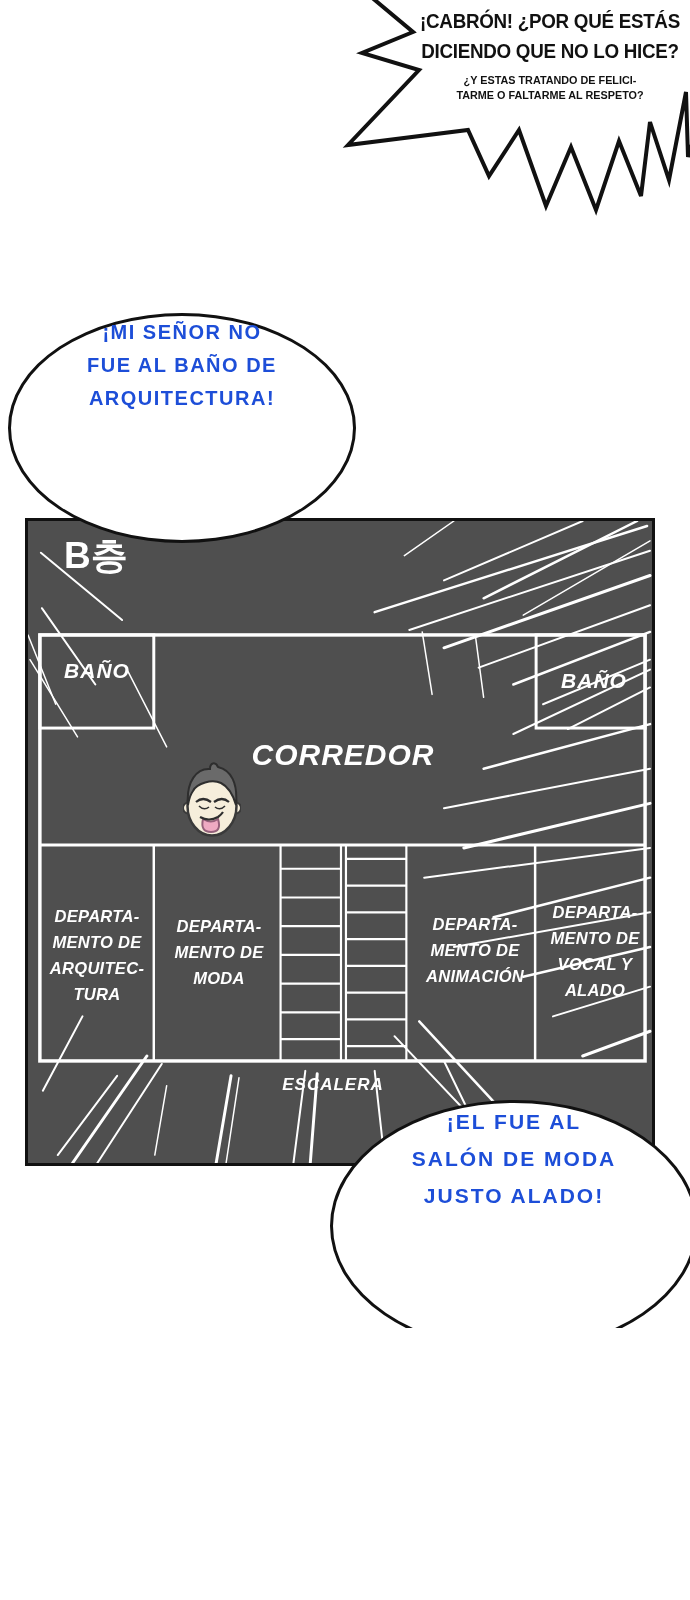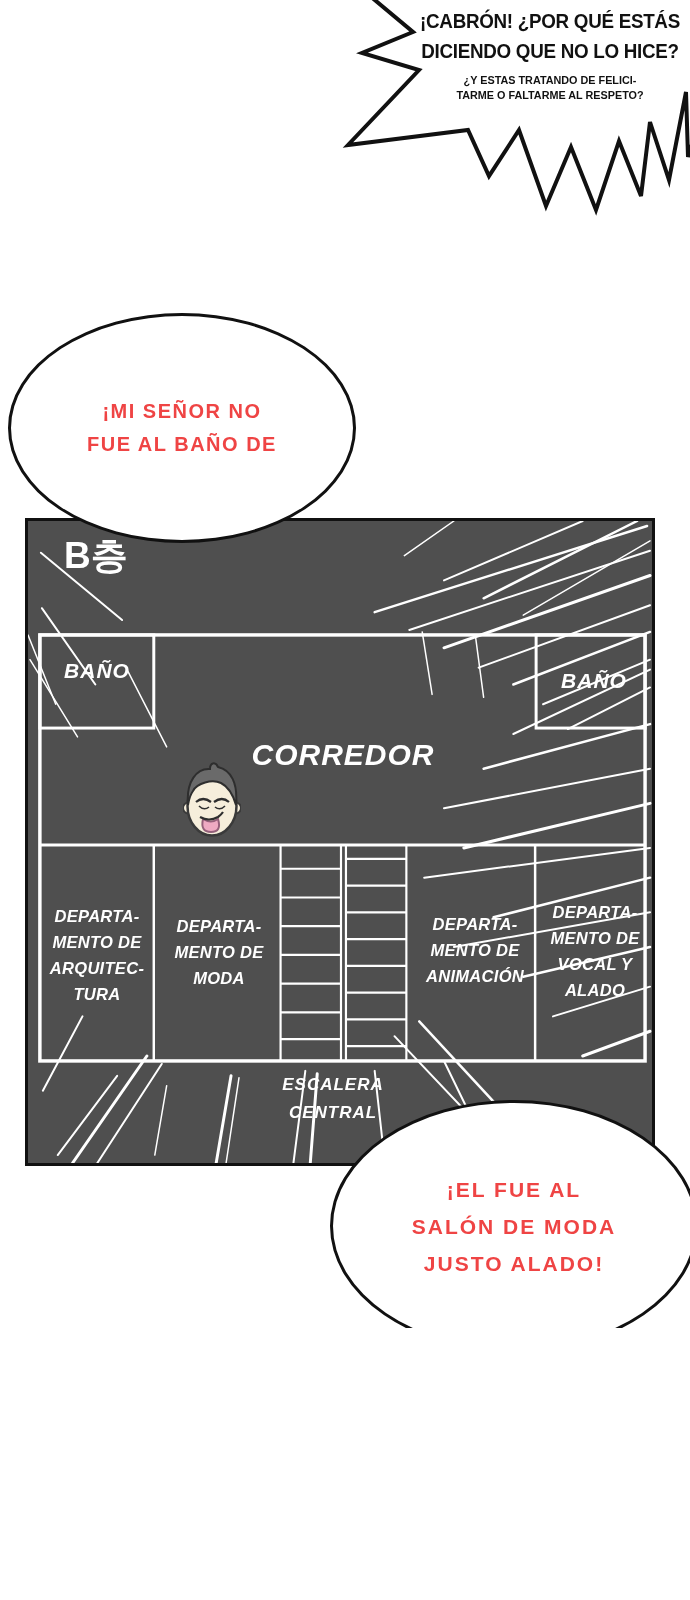--- a/index.html
+++ b/index.html
@@ -14,22 +14,22 @@
   .shout-text{
     position:absolute;left:408px;top:6px;width:284px;text-align:center;color:#111;
   }
   .shout-big{font-size:20px;font-weight:800;line-height:30px;letter-spacing:-0.3px;transform:scaleX(0.94);transform-origin:center;}
   .shout-small{font-size:11.5px;font-weight:700;line-height:15px;letter-spacing:0;transform:scaleX(0.94);transform-origin:center;}
   .shout-gap{height:7px;}
 
   
   .oval{
     position:absolute;background:#ffffff;border:3px solid #111;border-radius:50%;
-    display:flex;flex-direction:column;align-items:center;justify-content:center;
-    color:#ef4444;text-align:center;z-index:6;
+    display:flex;flex-direction:column;align-items:center;
+    color:#1d4ed8;text-align:center;z-index:6;
   }
   .oval-1{left:8px;top:313px;width:342px;height:224px;}
   .oval-1 .bl{font-size:20px;font-weight:700;line-height:33px;letter-spacing:1.5px;}
   .oval-2{left:330px;top:1100px;width:362px;height:246px;}
   .oval-2 .bl{font-size:21px;font-weight:700;line-height:37px;letter-spacing:2px;}
 
   
   .panel{
     position:absolute;left:25px;top:518px;width:630px;height:648px;
     background:#4f4f4f;border:3px solid #111;box-sizing:border-box;z-index:1;overflow:hidden;
@@ -63,20 +63,21 @@
     <div class="shout-big">¡CABRÓN! ¿POR QUÉ ESTÁS</div>
     <div class="shout-big">DICIENDO QUE NO LO HICE?</div>
     <div class="shout-gap"></div>
     <div class="shout-small">¿Y ESTAS TRATANDO DE FELICI-</div>
     <div class="shout-small">TARME O FALTARME AL RESPETO?</div>
   </div>
 
   <div class="oval oval-1">
     <div class="bl">¡MI SEÑOR NO</div>
     <div class="bl">FUE AL BAÑO DE</div>
+    <div class="bl">ARQUITECTURA!</div>
   </div>
 
   <div class="panel">
 
     <div class="plabel floor-label">B층</div>
     <div class="plabel bath-left">BAÑO</div>
     <div class="plabel bath-right">BAÑO</div>
     <div class="plabel corridor">CORREDOR</div>
 
     <div class="plabel dept dept-arch">
@@ -96,21 +97,20 @@
       <div>ANIMACIÓN</div>
     </div>
     <div class="plabel dept dept-vocal">
       <div>DEPARTA-</div>
       <div>MENTO DE</div>
       <div>VOCAL Y</div>
       <div>ALADO</div>
     </div>
     <div class="plabel stairs-label">
       <div>ESCALERA</div>
-      <div>CENTRAL</div>
     </div>
 
     <svg class="panel-svg" viewBox="0 0 630 648" preserveAspectRatio="none">
 
       <g stroke="#ffffff" fill="none">
         <rect x="12" y="115" width="611" height="430" stroke-width="3.5"></rect>
         <rect x="12" y="115" width="115" height="94" stroke-width="3"></rect>
         <rect x="513" y="115" width="110" height="94" stroke-width="3"></rect>
         <line x1="12" y1="327" x2="623" y2="327" stroke-width="3"></line>
         <line x1="127" y1="327" x2="127" y2="545" stroke-width="2.5"></line>

